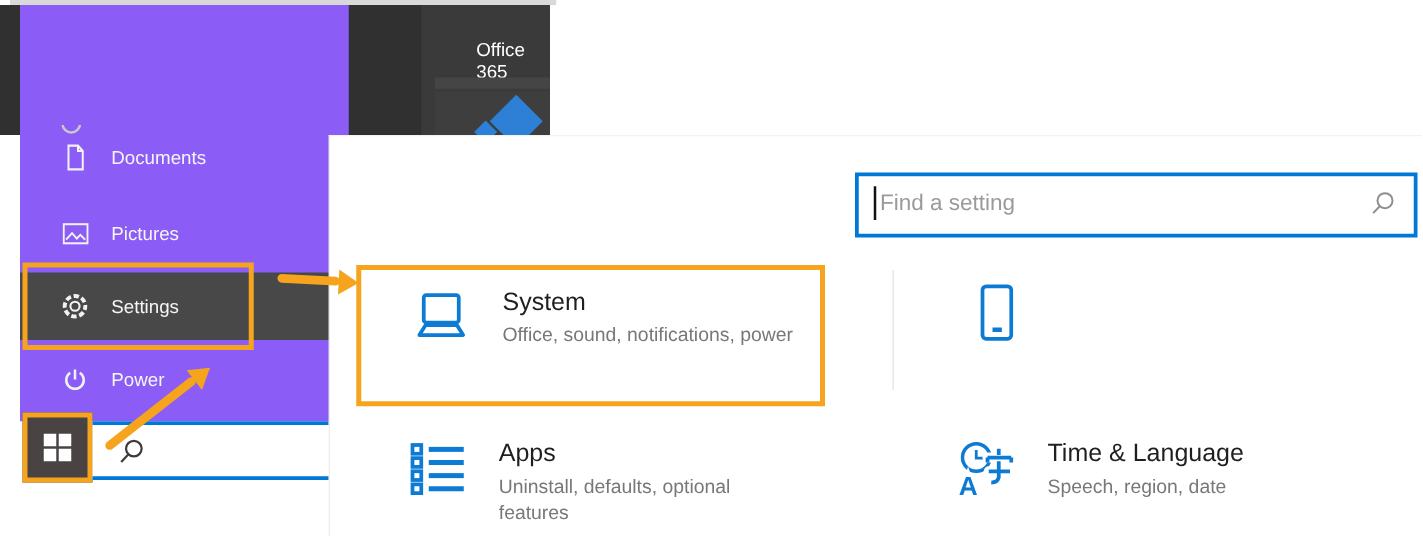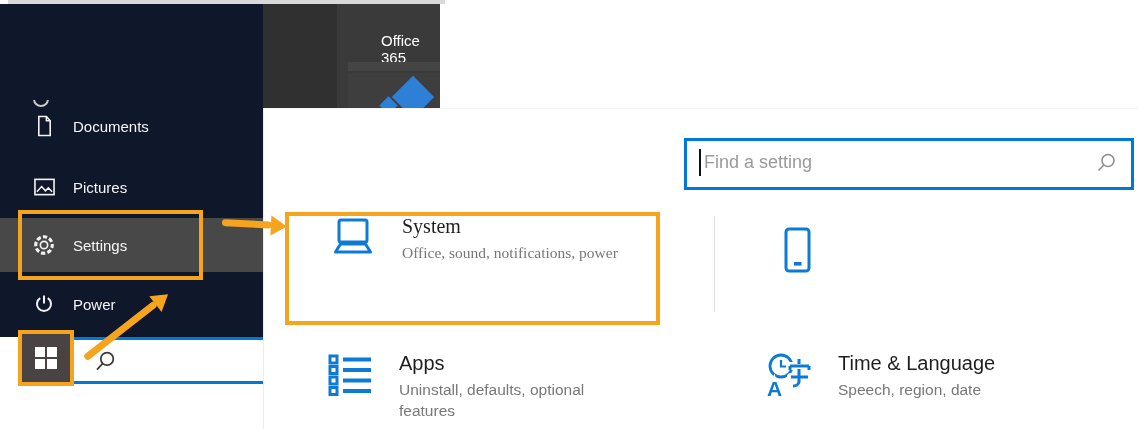--- a/index.html
+++ b/index.html
@@ -6,21 +6,21 @@
   html,body { background:#fff; }
   body { font-family:"Liberation Sans", sans-serif; }
   #stage { position:relative; width:1138px; height:429px; background:#ffffff; overflow:hidden; }
   .abs { position:absolute; }
 
   
   .top-strip { left:8px; top:0; width:437px; height:4px; background:#d9d9d9; }
 
   
   .sm-top { left:0; top:4px; width:440px; height:104px; background:#303030; overflow:hidden; }
-  .sm-left { left:0; top:4px; width:263px; height:333px; background:#0f172a; }
+  .sm-left { left:16px; top:4px; width:263px; height:333px; background:#8b5cf6; }
 
   .hamburger { left:33px; top:28px; width:21px; height:16px; display:flex; flex-direction:column; justify-content:space-between; }
   .hamburger span { display:block; height:2px; background:#f2f2f2; }
 
   .sm-title { left:73px; top:27px; color:#ffffff; font-size:15px; font-weight:bold; letter-spacing:0.8px; }
 
   .office-label { left:345px; top:28px; color:#ffffff; font-size:15px;margin-left:36px; }
   .tile-col { left:337px; top:0; width:103px; height:104px; background:#3a3a3a; }
   .tile-bar { left:348px; top:58px; width:92px; height:9px; background:#454545; }
   .tile-block { left:348px; top:69px; width:92px; height:35px; background:#3e3e3e; }
@@ -54,21 +54,21 @@
   .find-mag { position:absolute; right:13px; top:10px; }
 
   .col-divider { position:absolute; left:450px; top:107px; width:1px; height:96px; background:#e2e2e2; }
 
   .tile { position:absolute; display:flex; gap:26px; align-items:flex-start; width:340px; }
   .tile-icon { flex:0 0 46px; height:46px; display:flex; align-items:center; justify-content:center; }
   .tile-text { width:250px; }
   .tile-title { font-size:20px; color:#1f1f1f; }
   .tile-sub { font-size:15.5px; color:#787878; line-height:1.38; margin-top:4px; max-width:238px; }
 
-  .tile-system { left:66px;  top:106px;font-family:Liberation Serif, serif; }
+  .tile-system { left:66px;  top:122px; }
   .tile-phone  { left:510px; top:118px; }
   .tile-apps   { left:63px;  top:243px; }
   .tile-time   { left:502px; top:243px; }
 
   
   .ann-box { border:4px solid #f6a41d; background:transparent; z-index:30; }
   .box-settings { left:18px; top:210px; width:185px; height:70px; }
   .box-system { left:285px; top:212px; width:375px; height:113px; }
 
   .arrow { position:absolute; height:7px; background:#f6a41d; border-radius:4px; transform-origin:left center; z-index:31; }

